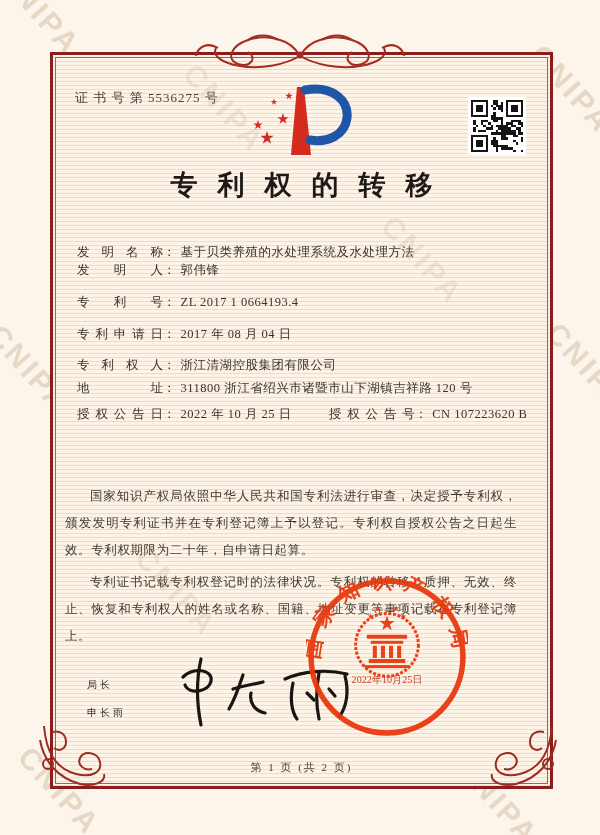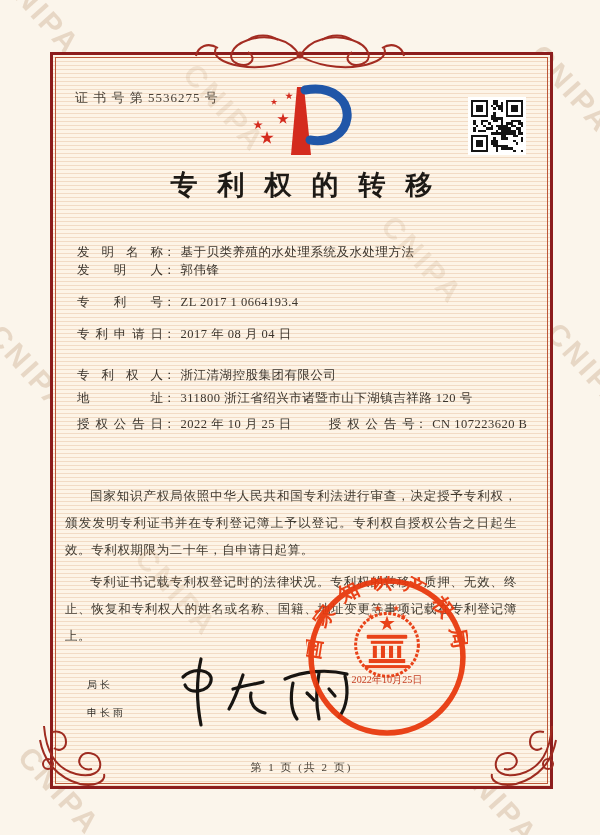--- a/index.html
+++ b/index.html
@@ -30,21 +30,21 @@
   .title{position:absolute;left:0;top:112px;width:100%;text-align:center;
          font-size:27px;font-weight:bold;color:#1d1a16;letter-spacing:20px;text-indent:20px;}
 
   
   .fields{position:absolute;left:24px;top:188px;width:456px;font-size:12.5px;color:#3b342c;}
   .frow{line-height:18px;white-space:nowrap;}
   .frow .lbl{display:inline-block;width:86px;text-align:justify;text-align-last:justify;vertical-align:top;}
   .frow .colon{display:inline-block;margin-right:5px;}
   .frow .val{letter-spacing:0.5px;}
   .r2{} .r3{margin-top:14px;} .r4{margin-top:14px;}
-  .r5{margin-top:23px;} .r6{margin-top:5px;} .r7{margin-top:8px;}
+  .r5{margin-top:13px;} .r6{margin-top:5px;} .r7{margin-top:8px;}
   .pair2{display:inline-block;margin-left:34px;}
 
   
   .paras{position:absolute;left:12px;top:428px;width:452px;font-size:12.5px;line-height:27px;
          color:#403a30;text-align:justify;letter-spacing:0.6px;}
   .paras p{margin:0;text-indent:2em;}
   .paras p + p{margin-top:5px;}
 
   
   .officials{position:absolute;left:34px;top:616px;font-family:"Liberation Sans", sans-serif;

